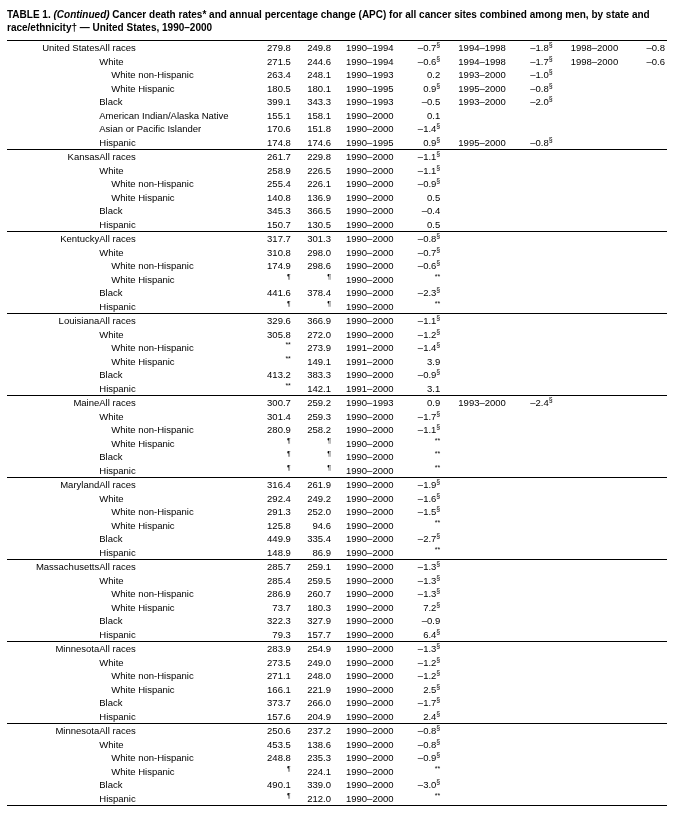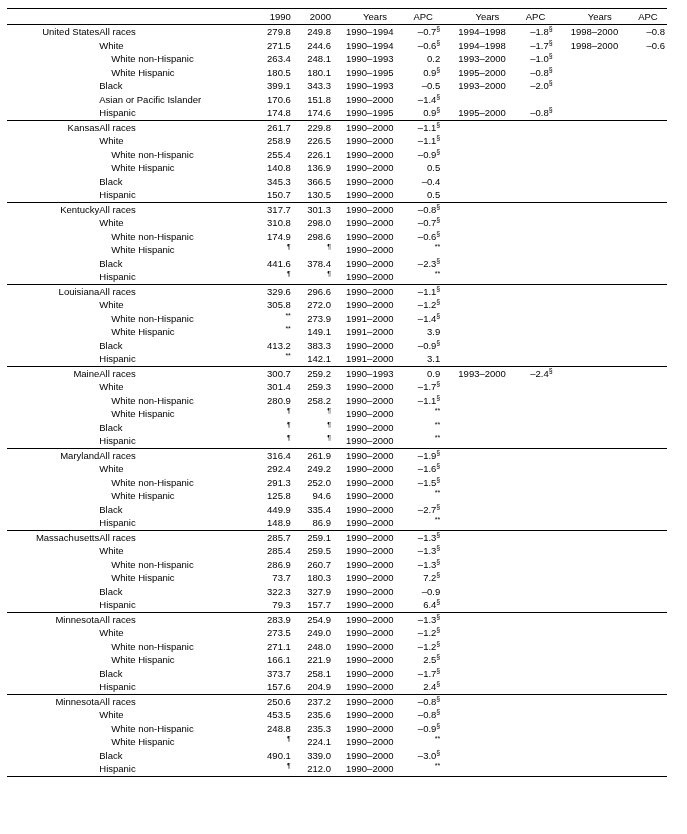--- a/index.html
+++ b/index.html
@@ -35,52 +35,39 @@
   td.num { text-align:right; padding-right:3px; }
   td.yr  { text-align:left; }
   td.apc { text-align:right; padding-right:2px; }
   tr.group-start td { border-top:1px solid #000; }
   sup { font-size:7px; line-height:0; vertical-align:super; }
 </style>
 </head>
 <body>
 
 <div class="page">
+  <p class="title"><span>TABLE 1. </span><span class="cont">(Continued)</span><span> Cancer death rates* and annual percentage change (APC) for all cancer sites combined among men, by state and race/ethnicity† — United States, 1990–2000</span></p>
 
   <table>
     <colgroup>
       <col style="width:92px">
         <col style="width:152px">
       <col style="width:42px">
         <col style="width:40px">
       <col style="width:12px">
         <col style="width:58px">
         <col style="width:38px">
       <col style="width:16px">
         <col style="width:58px">
         <col style="width:38px">
       <col style="width:16px">
         <col style="width:58px">
         <col style="width:38px">
     </colgroup>
     <thead>
-      <tr class="subrow">
-          <th class="nob" colspan="2"></th>
-          <th class="num-h">1990</th>
-          <th class="num-h">2000</th>
-          <th class="nob"></th>
-          <th class="yr-h">Years</th>
-          <th class="apc-h">APC</th>
-          <th class="nob"></th>
-          <th class="yr-h">Years</th>
-          <th class="apc-h">APC</th>
-          <th class="nob"></th>
-          <th class="yr-h">Years</th>
-          <th class="apc-h">APC</th>
-        </tr>
     </thead>
     <tbody>
         <tr>
           <td class="state">United States</td>
           <td class="race">All races</td>
           <td class="num">279.8</td>
           <td class="num">249.8</td>
           <td class="sp"></td>
           <td class="yr">1990–1994</td>
           <td class="apc">–0.7<sup>§</sup></td>
@@ -140,20 +127,35 @@
           <td class="state"></td>
           <td class="race">Black</td>
           <td class="num">399.1</td>
           <td class="num">343.3</td>
           <td class="sp"></td>
           <td class="yr">1990–1993</td>
           <td class="apc">–0.5</td>
           <td class="sp"></td>
           <td class="yr">1993–2000</td>
           <td class="apc">–2.0<sup>§</sup></td>
+          <td class="sp"></td>
+          <td class="yr"></td>
+          <td class="apc"></td>
+        </tr>
+        <tr>
+          <td class="state"></td>
+          <td class="race">American Indian/Alaska Native</td>
+          <td class="num">155.1</td>
+          <td class="num">158.1</td>
+          <td class="sp"></td>
+          <td class="yr">1990–2000</td>
+          <td class="apc">0.1</td>
+          <td class="sp"></td>
+          <td class="yr"></td>
+          <td class="apc"></td>
           <td class="sp"></td>
           <td class="yr"></td>
           <td class="apc"></td>
         </tr>
         <tr>
           <td class="state"></td>
           <td class="race">Asian or Pacific Islander</td>
           <td class="num">170.6</td>
           <td class="num">151.8</td>
           <td class="sp"></td>
@@ -358,21 +360,21 @@
           <td class="yr"></td>
           <td class="apc"></td>
           <td class="sp"></td>
           <td class="yr"></td>
           <td class="apc"></td>
         </tr>
         <tr class="group-start">
           <td class="state">Louisiana</td>
           <td class="race">All races</td>
           <td class="num">329.6</td>
-          <td class="num">296.6</td>
+          <td class="num">366.9</td>
           <td class="sp"></td>
           <td class="yr">1990–2000</td>
           <td class="apc">–1.1<sup>§</sup></td>
           <td class="sp"></td>
           <td class="yr"></td>
           <td class="apc"></td>
           <td class="sp"></td>
           <td class="yr"></td>
           <td class="apc"></td>
         </tr>
@@ -778,21 +780,21 @@
           <td class="yr"></td>
           <td class="apc"></td>
           <td class="sp"></td>
           <td class="yr"></td>
           <td class="apc"></td>
         </tr>
         <tr>
           <td class="state"></td>
           <td class="race">Black</td>
           <td class="num">373.7</td>
-          <td class="num">258.1</td>
+          <td class="num">266.0</td>
           <td class="sp"></td>
           <td class="yr">1990–2000</td>
           <td class="apc">–1.7<sup>§</sup></td>
           <td class="sp"></td>
           <td class="yr"></td>
           <td class="apc"></td>
           <td class="sp"></td>
           <td class="yr"></td>
           <td class="apc"></td>
         </tr>
@@ -823,21 +825,21 @@
           <td class="yr"></td>
           <td class="apc"></td>
           <td class="sp"></td>
           <td class="yr"></td>
           <td class="apc"></td>
         </tr>
         <tr>
           <td class="state"></td>
           <td class="race">White</td>
           <td class="num">453.5</td>
-          <td class="num">235.6</td>
+          <td class="num">138.6</td>
           <td class="sp"></td>
           <td class="yr">1990–2000</td>
           <td class="apc">–0.8<sup>§</sup></td>
           <td class="sp"></td>
           <td class="yr"></td>
           <td class="apc"></td>
           <td class="sp"></td>
           <td class="yr"></td>
           <td class="apc"></td>
         </tr>

